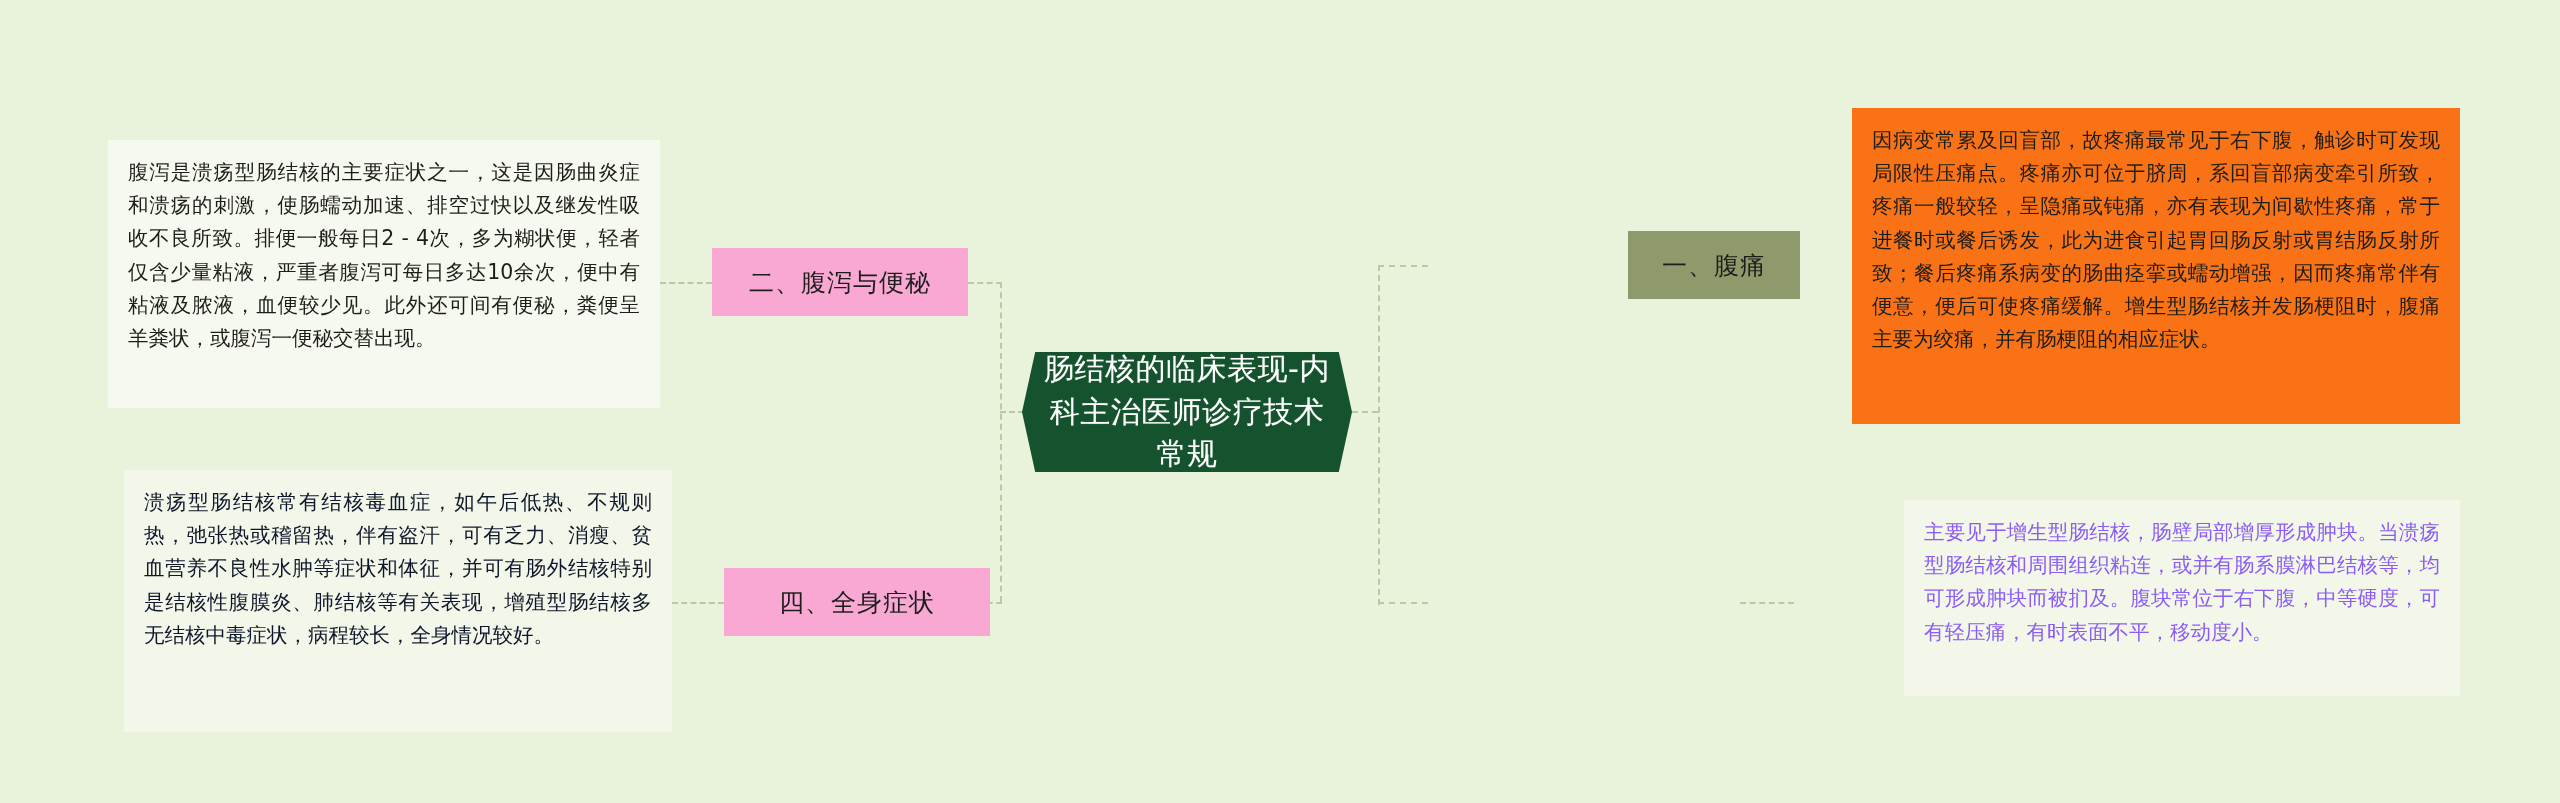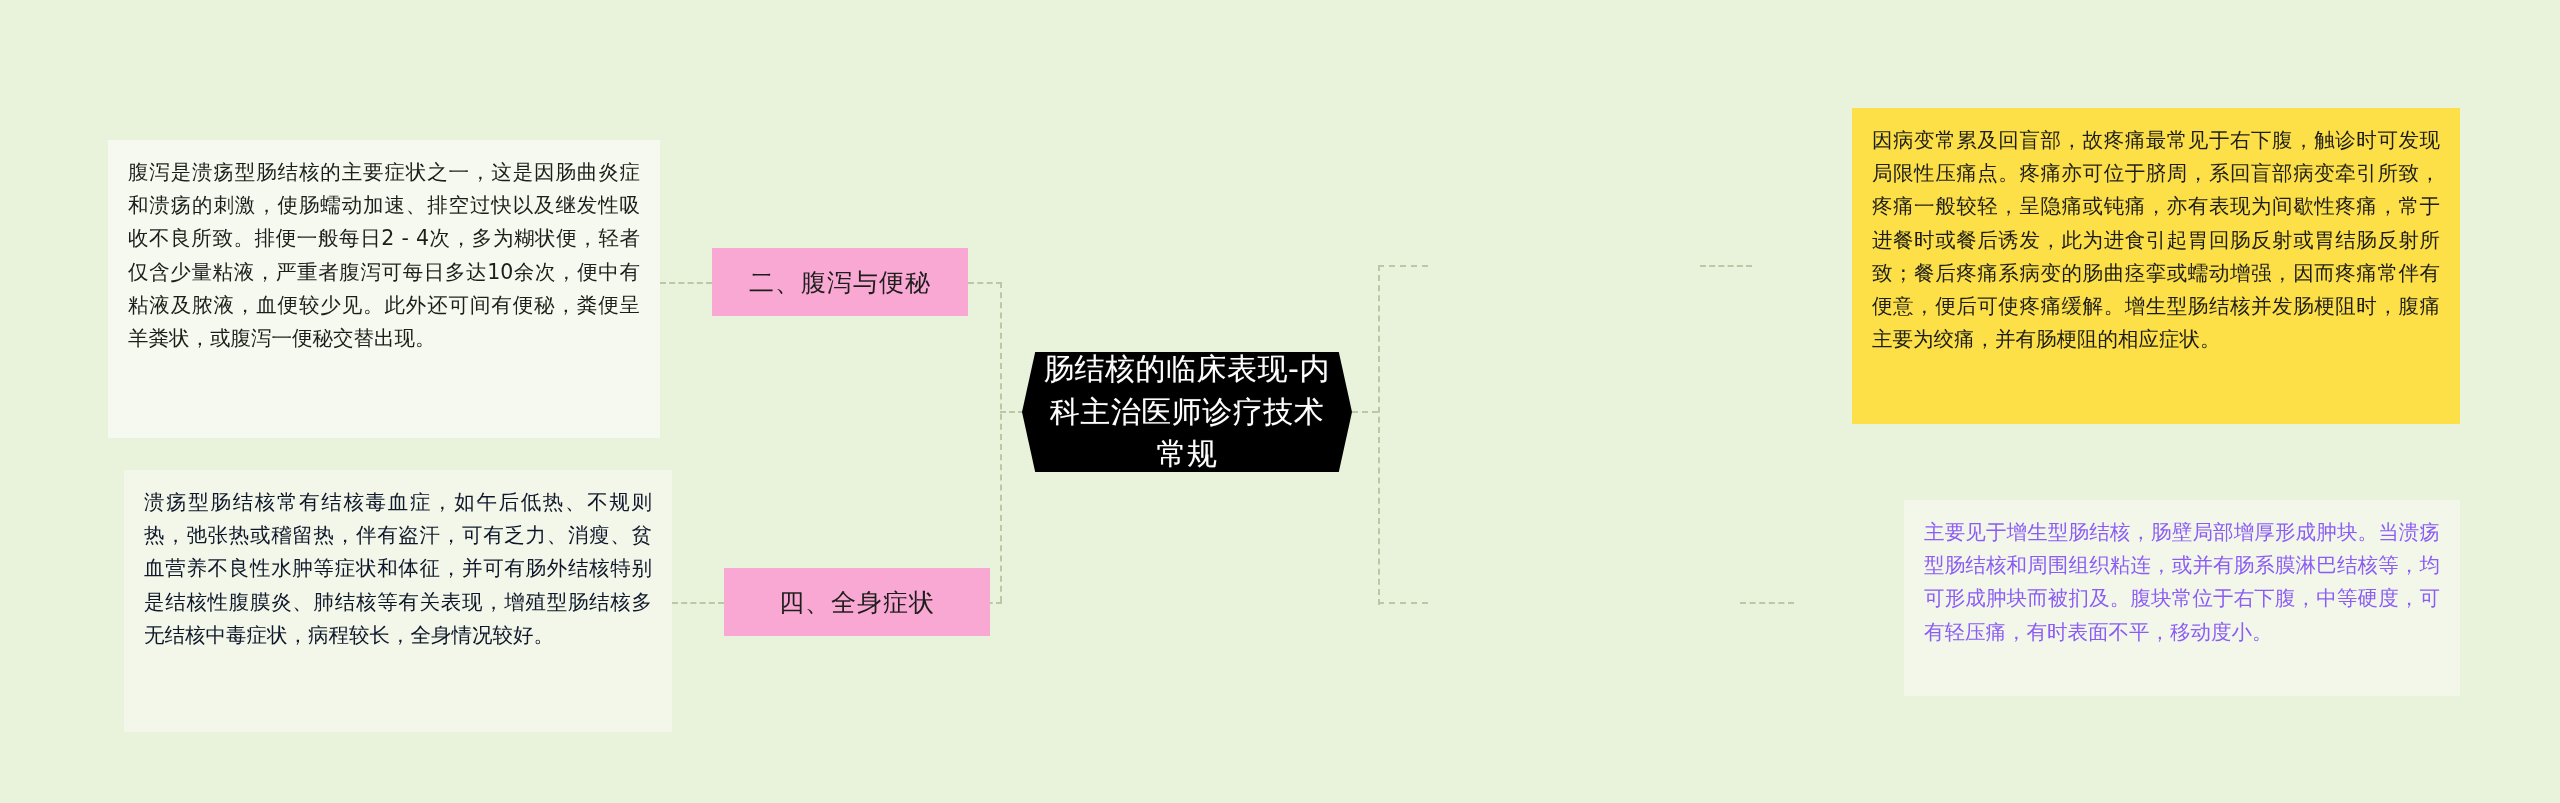--- a/index.html
+++ b/index.html
@@ -32,21 +32,21 @@
     border-left: 2px dashed #b9c9a6;
   }
 
   
   #center-node {
     position: absolute;
     left: 1022px;
     top: 352px;
     width: 330px;
     height: 120px;
-    background: #000000;
+    background: #14532d;
     color: #ffffff;
     display: flex;
     align-items: center;
     justify-content: center;
     text-align: center;
     font-size: 30px;
     line-height: 1.42;
     letter-spacing: 0.5px;
     -webkit-clip-path: polygon(4% 0, 96% 0, 100% 50%, 96% 100%, 4% 100%, 0 50%);
     clip-path: polygon(4% 0, 96% 0, 100% 50%, 96% 100%, 4% 100%, 0 50%);
@@ -79,21 +79,21 @@
   .desc {
     position: absolute;
     box-sizing: border-box;
     font-size: 20.5px;
     line-height: 1.62;
     text-align: justify;
     text-justify: inter-ideograph;
     padding: 16px 20px;
   }
   .desc.white-bg  { background: #f6f9ef; color: #1d1d1b; }
-  .desc.grey-bg   { background: #fde047; color: #1d1d1b; }
+  .desc.grey-bg   { background: #f97316; color: #1d1d1b; }
   .desc.green-txt { background: #f2f7e9; color: #0f172a; }
 </style>
 </head>
 <body>
 
 <div id="canvas">
 
   <div class="conn-h" style="left:1000px; top:411px; width:24px;"></div>
   <div class="conn-v" style="left:1000px; top:282px; height:320px;"></div>
   <div class="conn-h" style="left:1000px; top:282px; width:-0px;"></div>
@@ -113,31 +113,34 @@
   <div class="conn-h" style="left:1378px; top:602px; width:50px;"></div>
   <div class="conn-h" style="left:1740px; top:602px; width:54px;"></div>
 
   <div id="center-node">
     <span class="center-text">肠结核的临床表现-内科主治医师诊疗技术常规</span>
   </div>
 
   <div class="branch light" style="left:712px; top:248px; width:256px; height:68px;">
     <span>二、腹泻与便秘</span>
   </div>
-  <div class="desc white-bg" style="left:108px; top:140px; width:552px; height:298px;">
+  <div class="desc white-bg" style="left:108px; top:140px; width:552px; height:268px;">
     <span>腹泻是溃疡型肠结核的主要症状之一，这是因肠曲炎症和溃疡的刺激，使肠蠕动加速、排空过快以及继发性吸收不良所致。排便一般每日2 - 4次，多为糊状便，轻者仅含少量粘液，严重者腹泻可每日多达10余次，便中有粘液及脓液，血便较少见。此外还可间有便秘，粪便呈羊粪状，或腹泻一便秘交替出现。</span>
   </div>
 
   <div class="branch light" style="left:724px; top:568px; width:266px; height:68px;">
     <span>四、全身症状</span>
   </div>
   <div class="desc green-txt" style="left:124px; top:470px; width:548px; height:262px;">
     <span>溃疡型肠结核常有结核毒血症，如午后低热、不规则热，弛张热或稽留热，伴有盗汗，可有乏力、消瘦、贫血营养不良性水肿等症状和体征，并可有肠外结核特别是结核性腹膜炎、肺结核等有关表现，增殖型肠结核多无结核中毒症状，病程较长，全身情况较好。</span>
   </div>
 
+  <div class="branch medium" style="left:1628px; top:231px; width:172px; height:68px;">
+    <span>一、腹痛</span>
+  </div>
   <div class="desc grey-bg" style="left:1852px; top:108px; width:608px; height:316px;">
     <span>因病变常累及回盲部，故疼痛最常见于右下腹，触诊时可发现局限性压痛点。疼痛亦可位于脐周，系回盲部病变牵引所致，疼痛一般较轻，呈隐痛或钝痛，亦有表现为间歇性疼痛，常于进餐时或餐后诱发，此为进食引起胃回肠反射或胃结肠反射所致；餐后疼痛系病变的肠曲痉挛或蠕动增强，因而疼痛常伴有便意，便后可使疼痛缓解。增生型肠结核并发肠梗阻时，腹痛主要为绞痛，并有肠梗阻的相应症状。</span>
   </div>
 
   <div class="desc green-txt" style="left:1904px; top:500px; width:556px; height:196px; background:#f2f7e9; color:#8b5cf6;">
     <span>主要见于增生型肠结核，肠壁局部增厚形成肿块。当溃疡型肠结核和周围组织粘连，或并有肠系膜淋巴结核等，均可形成肿块而被扪及。腹块常位于右下腹，中等硬度，可有轻压痛，有时表面不平，移动度小。</span>
   </div>
 
 </div>
 

